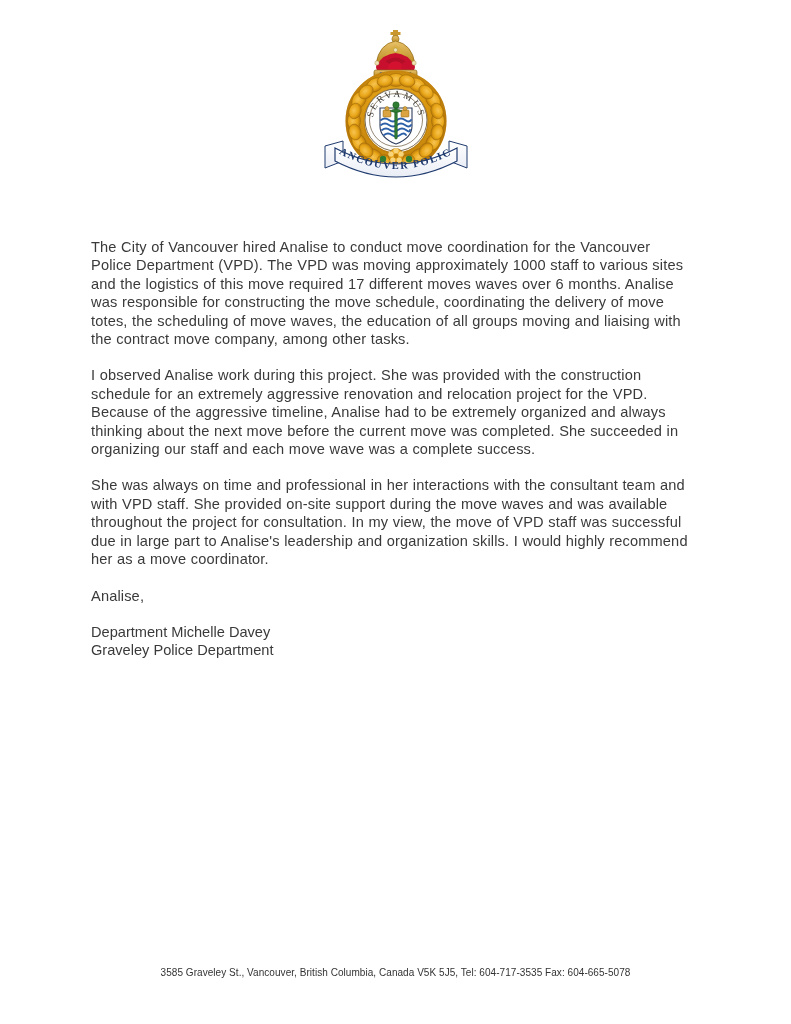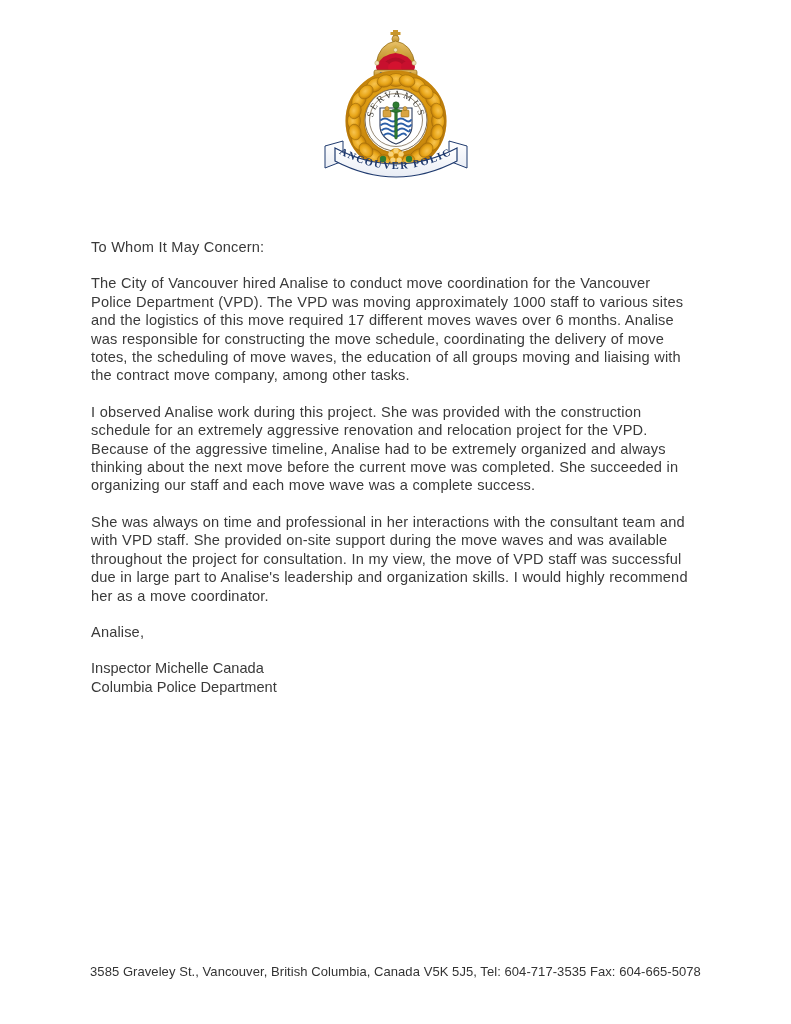--- a/index.html
+++ b/index.html
@@ -63,21 +63,21 @@
   
   .footer {
     position: absolute;
     left: 0;
     top: 962px;
     width: 791px;
     text-align: center;
   }
   .footer-text {
     display: inline-block;
-    font-size: 13px;
+    font-size: 10px;
     line-height: 14px;
     color: #333333;
     letter-spacing: 0.005em;
     white-space: nowrap;
     text-align: right;
   }
 </style>
 </head>
 <body>
 
@@ -231,34 +231,33 @@
           <text font-family="Liberation Serif, serif" font-size="10.5" fill="#1f3a6e" letter-spacing="1.6" font-weight="bold">
             <textPath href="#bannerArc" startOffset="50%" text-anchor="middle">VANCOUVER POLICE</textPath>
           </text>
         </g>
       </svg>
     </div>
   </div>
 
   <div class="letter">
 
-    <p class="para">To Whom It May Concern:</p>
 
 
     <p class="para">The City of Vancouver hired Analise to conduct move coordination for the Vancouver Police Department (VPD). The VPD was moving approximately 1000 staff to various sites and the logistics of this move required 17 different moves waves over 6 months. Analise was responsible for constructing the move schedule, coordinating the delivery of move totes, the scheduling of move waves, the education of all groups moving and liaising with the contract move company, among other tasks.</p>
 
     <p class="para">I observed Analise work during this project. She was provided with the construction schedule for an extremely aggressive renovation and relocation project for the VPD. Because of the aggressive timeline, Analise had to be extremely organized and always thinking about the next move before the current move was completed. She succeeded in organizing our staff and each move wave was a complete success.</p>
 
     <p class="para">She was always on time and professional in her interactions with the consultant team and with VPD staff. She provided on-site support during the move waves and was available throughout the project for consultation. In my view, the move of VPD staff was successful due in large part to Analise's leadership and organization skills. I would highly recommend her as a move coordinator.</p>
 
     <p class="para">Analise,</p>
 
     <div class="sig-block">
-      <div>Inspector Michelle Canada</div>
-      <div>Columbia Police Department</div>
+      <div>Department Michelle Davey</div>
+      <div>Graveley Police Department</div>
     </div>
   </div>
 
   <div class="footer">
     <span class="footer-text">3585 Graveley St., Vancouver, British Columbia, Canada V5K 5J5, Tel: 604-717-3535  Fax: 604-665-5078</span>
   </div>
 
 </div>
 
 </body></html>

